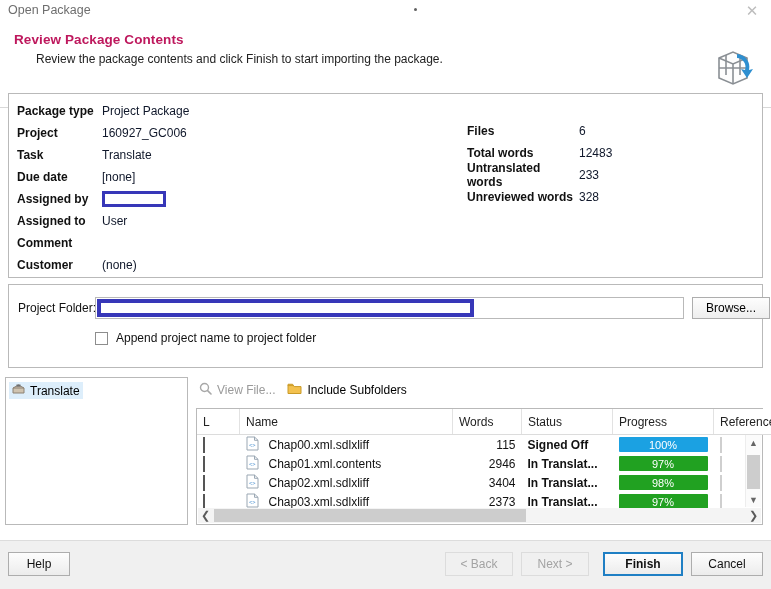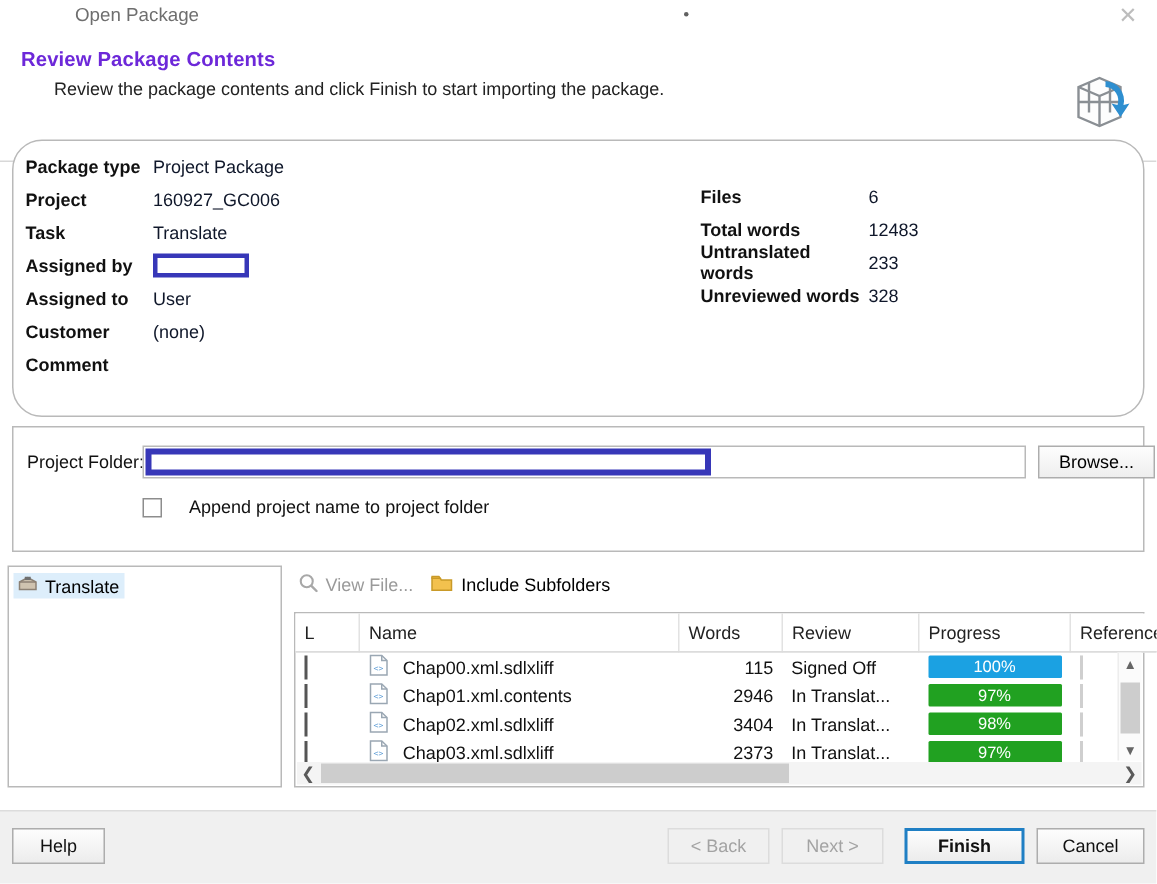--- a/index.html
+++ b/index.html
@@ -6,72 +6,72 @@
   body{
     width:771px;height:589px;overflow:hidden;
     background:#ffffff;
     font-family:"Liberation Sans", sans-serif;
     font-size:12px;color:#000;
     -webkit-font-smoothing:antialiased;
   }
   .dialog{position:relative;width:771px;height:589px;background:#ffffff;box-sizing:border-box;}
 
   
-  .titlebar{height:22px;position:relative;background:#ffffff;margin-left:42px;}
+  .titlebar{height:22px;position:relative;background:#ffffff;}
   .titlebar .title{position:absolute;left:8px;top:3px;font-size:12.5px;color:#6e6e6e;}
   .titlebar .dot{position:absolute;left:414px;top:8px;width:3px;height:3px;background:#3a3a3a;border-radius:50%;opacity:.8;}
   .close-btn{position:absolute;right:8px;top:2px;width:22px;height:17px;display:flex;align-items:center;justify-content:center;
              color:#bdbdbd;font-size:15px;line-height:1;cursor:pointer;}
 
   
   .header{position:relative;height:62px;background:#ffffff;}
-  .header h1{position:absolute;left:14px;top:10px;margin:0;font-size:13.5px;font-weight:bold;color:#6d28d9;letter-spacing:.1px;}
+  .header h1{position:absolute;left:14px;top:10px;margin:0;font-size:13.5px;font-weight:bold;color:#be185d;letter-spacing:.1px;}
   .header .sub{position:absolute;left:36px;top:30px;font-size:12px;color:#222;}
   .pkg-icon{position:absolute;right:12px;top:22px;width:50px;height:48px;}
 
   .hr{position:absolute;left:0;right:0;height:1px;background:#d8d8d8;}
 
   
   .panel{position:absolute;background:#ffffff;border:1px solid #b9b9b9;box-sizing:border-box;}
-  #info-panel{left:8px;top:93px;width:755px;height:185px;border-radius:20px;}
+  #info-panel{left:8px;top:93px;width:755px;height:185px;}
   .info-grid{position:absolute;left:8px;top:6px;}
   .row{height:22px;display:flex;align-items:center;}
   .lbl{width:85px;font-weight:bold;font-size:12px;color:#111;}
   .val{font-size:12px;color:#0f172a;}
   .stats{position:absolute;left:458px;top:26px;}
   .stats .row{height:22px;}
   .stats .lbl{width:112px;}
   .redact-small{width:64px;height:16px;border:3px solid #3737b8;background:#fff;box-sizing:border-box;}
 
   
   #folder-panel{left:8px;top:284px;width:755px;height:84px;}
   .pf-label{position:absolute;left:9px;top:16px;font-size:12px;color:#111;}
   .pf-input{position:absolute;left:86px;top:12px;width:589px;height:22px;border:1px solid #b9b9b9;background:#fff;box-sizing:border-box;}
   .redact-wide{position:absolute;left:1px;top:1px;width:377px;height:18px;border:4px solid #3737b8;background:#fff;box-sizing:border-box;}
   .browse{position:absolute;left:683px;top:12px;width:78px;height:22px;
           border:1px solid #adadad;background:linear-gradient(#fdfdfd,#eeeeee);
           font-size:12px;display:flex;align-items:center;justify-content:center;cursor:pointer;box-sizing:border-box;}
-  .cbrow{position:absolute;left:86px;display:flex;align-items:center;gap:18px;font-size:12px;color:#111;}
+  .cbrow{position:absolute;left:86px;display:flex;align-items:center;gap:8px;font-size:12px;color:#111;}
   .cbx{width:13px;height:13px;border:1px solid #8d8d8d;background:#fff;box-sizing:border-box;display:inline-block;}
 
   
   #tree-panel{left:5px;top:377px;width:183px;height:148px;}
   .tree-item{margin:4px 3px;padding:1px 3px;display:flex;align-items:center;gap:5px;font-size:12px;background:#ddeefb;width:max-content;cursor:pointer;}
 
   .toolbar{position:absolute;left:196px;top:379px;width:567px;height:22px;display:flex;align-items:center;gap:6px;font-size:12px;}
   .tb-item{display:flex;align-items:center;gap:5px;cursor:pointer;padding:1px 3px;}
   .tb-item.disabled{color:#9a9a9a;cursor:default;}
 
   #grid-panel{left:196px;top:408px;width:567px;height:117px;}
   table.grid{border-collapse:collapse;width:552px;table-layout:fixed;}
   table.grid th{height:25px;font-weight:normal;font-size:12px;color:#222;background:#fff;
                 border-right:1px solid #e2e2e2;border-bottom:1px solid #dcdcdc;padding:0 6px;text-align:left;}
   table.grid td{height:19px;font-size:12px;color:#111;padding:0 6px;border:0;vertical-align:middle;}
   .c-l{width:30px;} .c-name{width:200px;} .c-words{width:56px;text-align:right;}
-  .c-status{width:78px;} .c-prog{width:88px;} .c-ref{width:86px;}
+  .c-status{width:78px;font-weight:bold;} .c-prog{width:88px;} .c-ref{width:86px;}
   td.c-words{text-align:right;}
   th.c-words{text-align:center;} th.c-prog,th.c-ref{text-align:center;} th.c-l{text-align:center;}
 
   .minibar{width:22px;height:13px;border:1px solid #555;background:#fff;box-sizing:border-box;position:relative;}
   .minibar i{position:absolute;left:0;top:0;bottom:0;width:62%;background:#209020;display:block;}
   .fname{display:flex;align-items:center;gap:10px;white-space:nowrap;overflow:hidden;}
   .pbar{height:15px;border-radius:1px;color:#fff;font-size:11px;display:flex;align-items:center;justify-content:center;}
   .cbx-dis{width:12px;height:12px;border:1px solid #cfcfcf;background:#f6f6f6;box-sizing:border-box;margin:0 auto;}
 
   .vscroll{position:absolute;right:1px;top:26px;width:15px;bottom:17px;background:#fbfbfb;border-left:1px solid #ededed;}
@@ -123,34 +123,38 @@
       </div>
       <div class="row">
         <span class="lbl">Project</span>
         <span class="val">160927_GC006</span>
       </div>
       <div class="row">
         <span class="lbl">Task</span>
         <span class="val">Translate</span>
       </div>
       <div class="row">
+        <span class="lbl">Due date</span>
+        <span class="val">[none]</span>
+      </div>
+      <div class="row">
         <span class="lbl">Assigned by</span>
         <span class="redact-small"></span>
       </div>
       <div class="row">
         <span class="lbl">Assigned to</span>
         <span class="val">User</span>
       </div>
       <div class="row">
+        <span class="lbl">Comment</span>
+        <span class="val"></span>
+      </div>
+      <div class="row">
         <span class="lbl">Customer</span>
         <span class="val">(none)</span>
-      </div>
-      <div class="row">
-        <span class="lbl">Comment</span>
-        <span class="val"></span>
       </div>
     </div>
 
     <div class="stats">
       <div class="row">
         <span class="lbl">Files</span>
         <span class="val">6</span>
       </div>
       <div class="row">
         <span class="lbl">Total words</span>
@@ -213,21 +217,21 @@
     </div>
   </div>
 
   <div class="panel" id="grid-panel">
     <table class="grid">
       <thead>
         <tr>
           <th class="c-l">L</th>
           <th class="c-name">Name</th>
           <th class="c-words">Words</th>
-          <th class="c-status">Review</th>
+          <th class="c-status">Status</th>
           <th class="c-prog">Progress</th>
           <th class="c-ref">Reference File</th>
 
         </tr>
       </thead>
       <tbody id="grid-body">
           <tr>
             <td class="c-l"><span class="minibar"><i style="width:62%"></i></span></td>
             <td class="c-name">
               <span class="fname">

